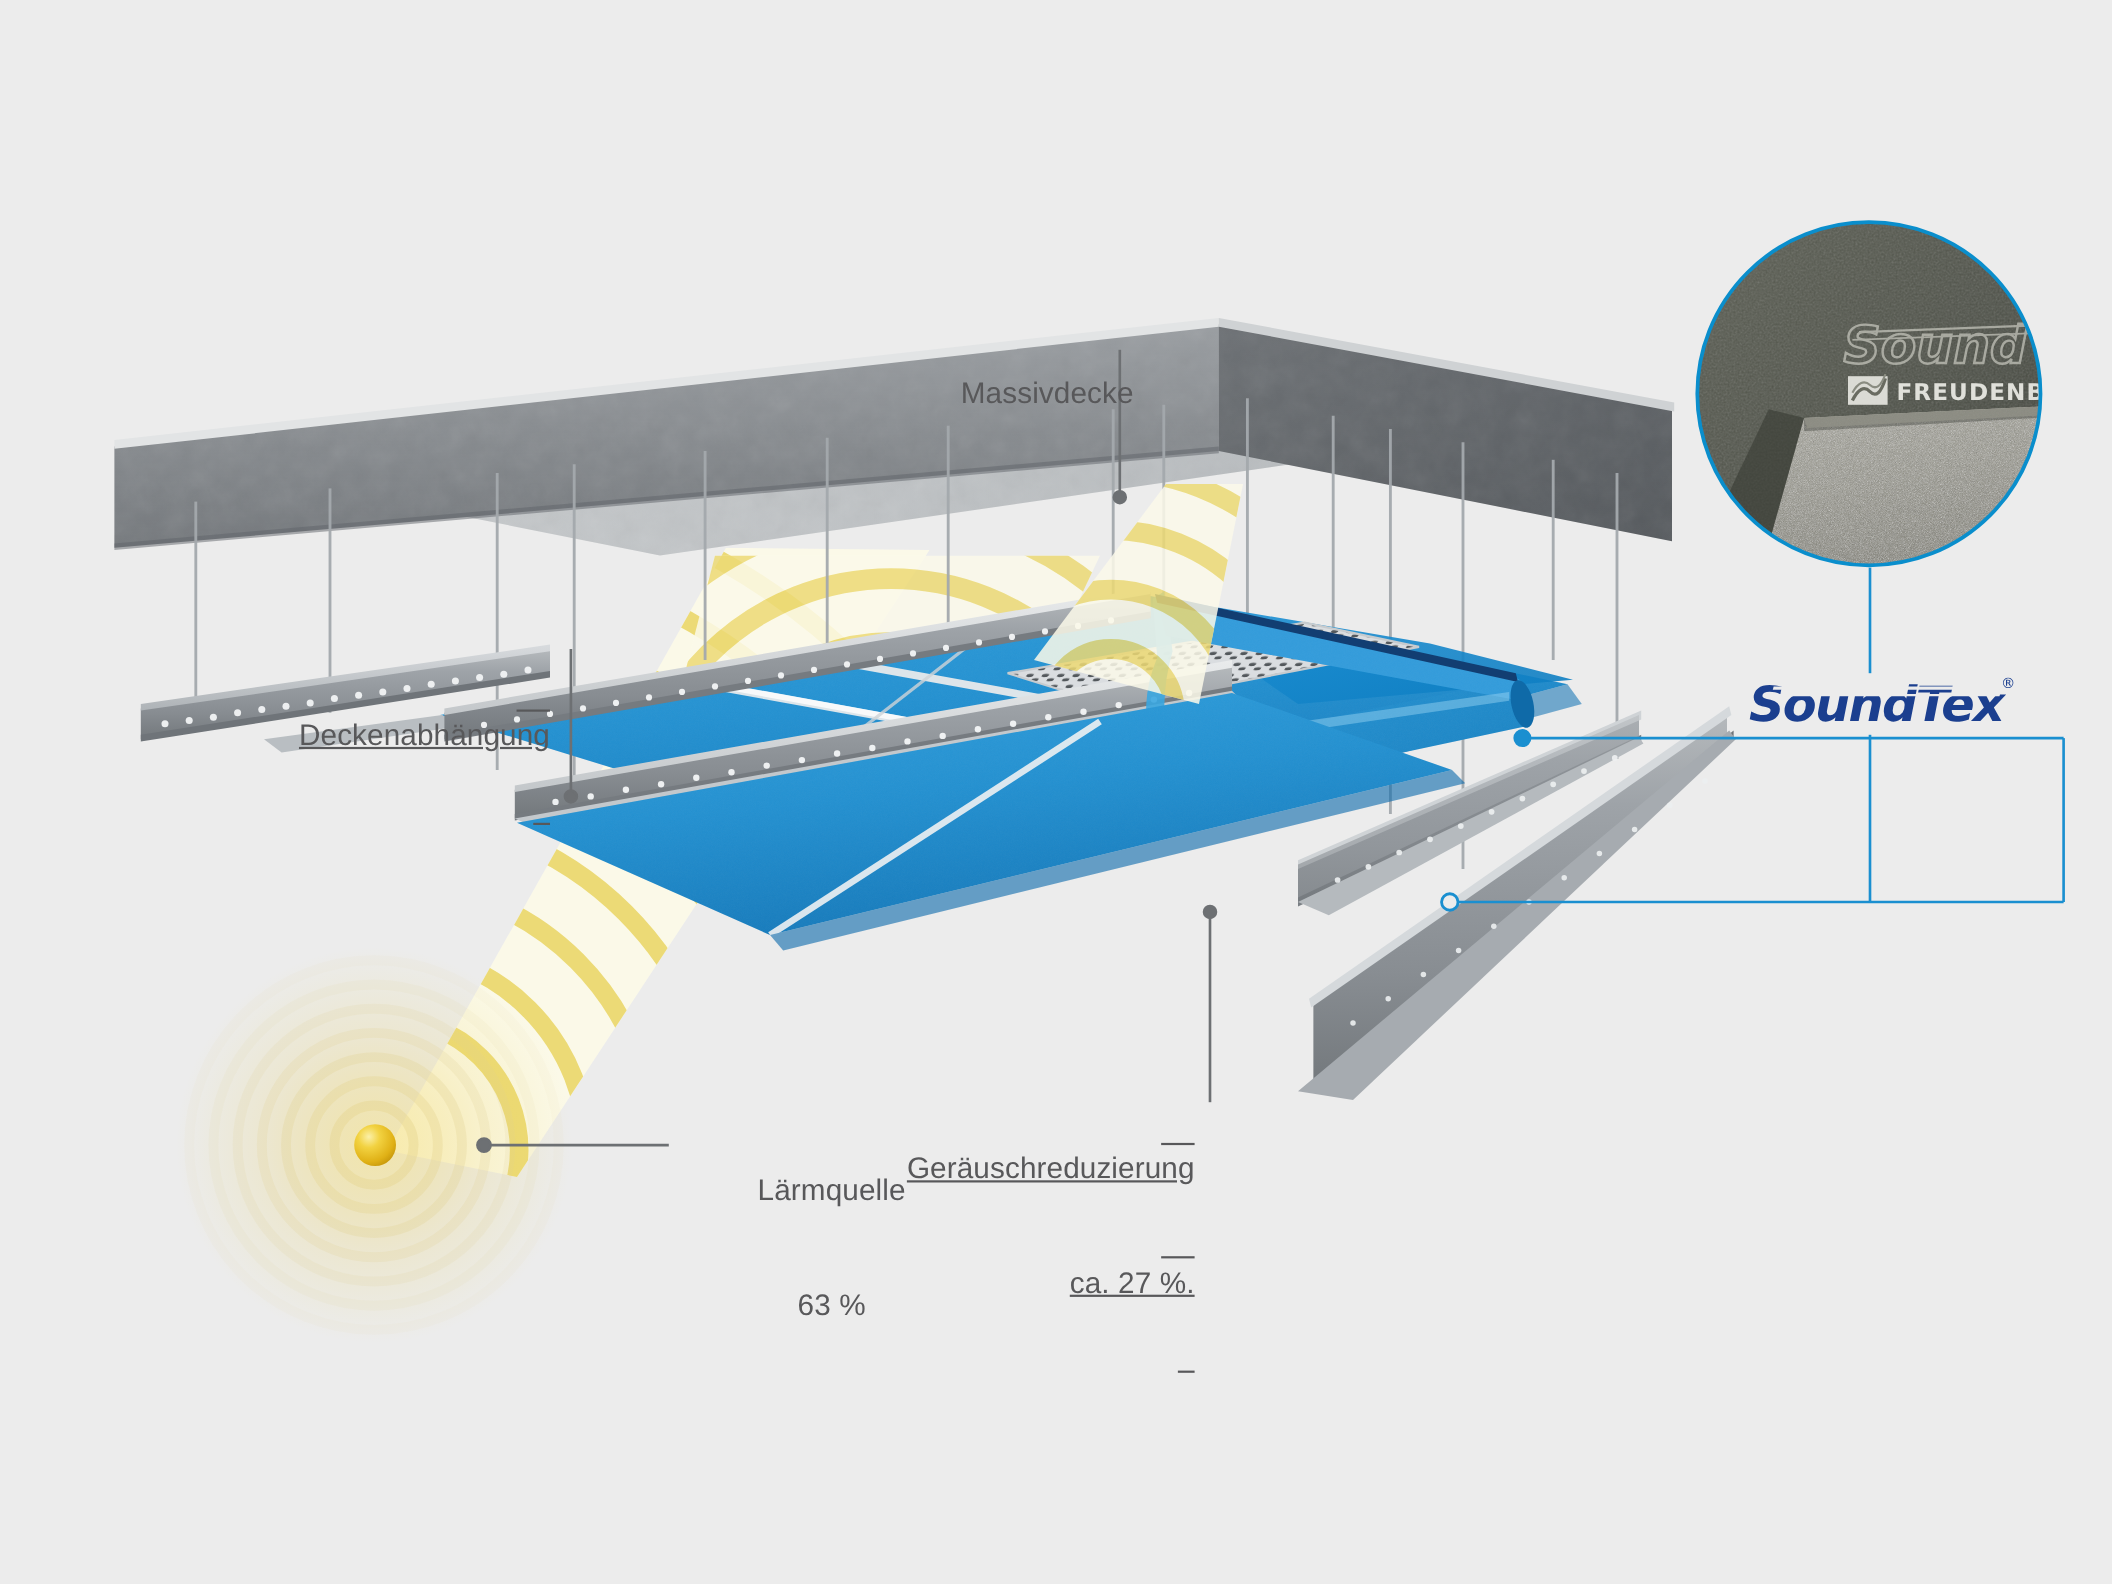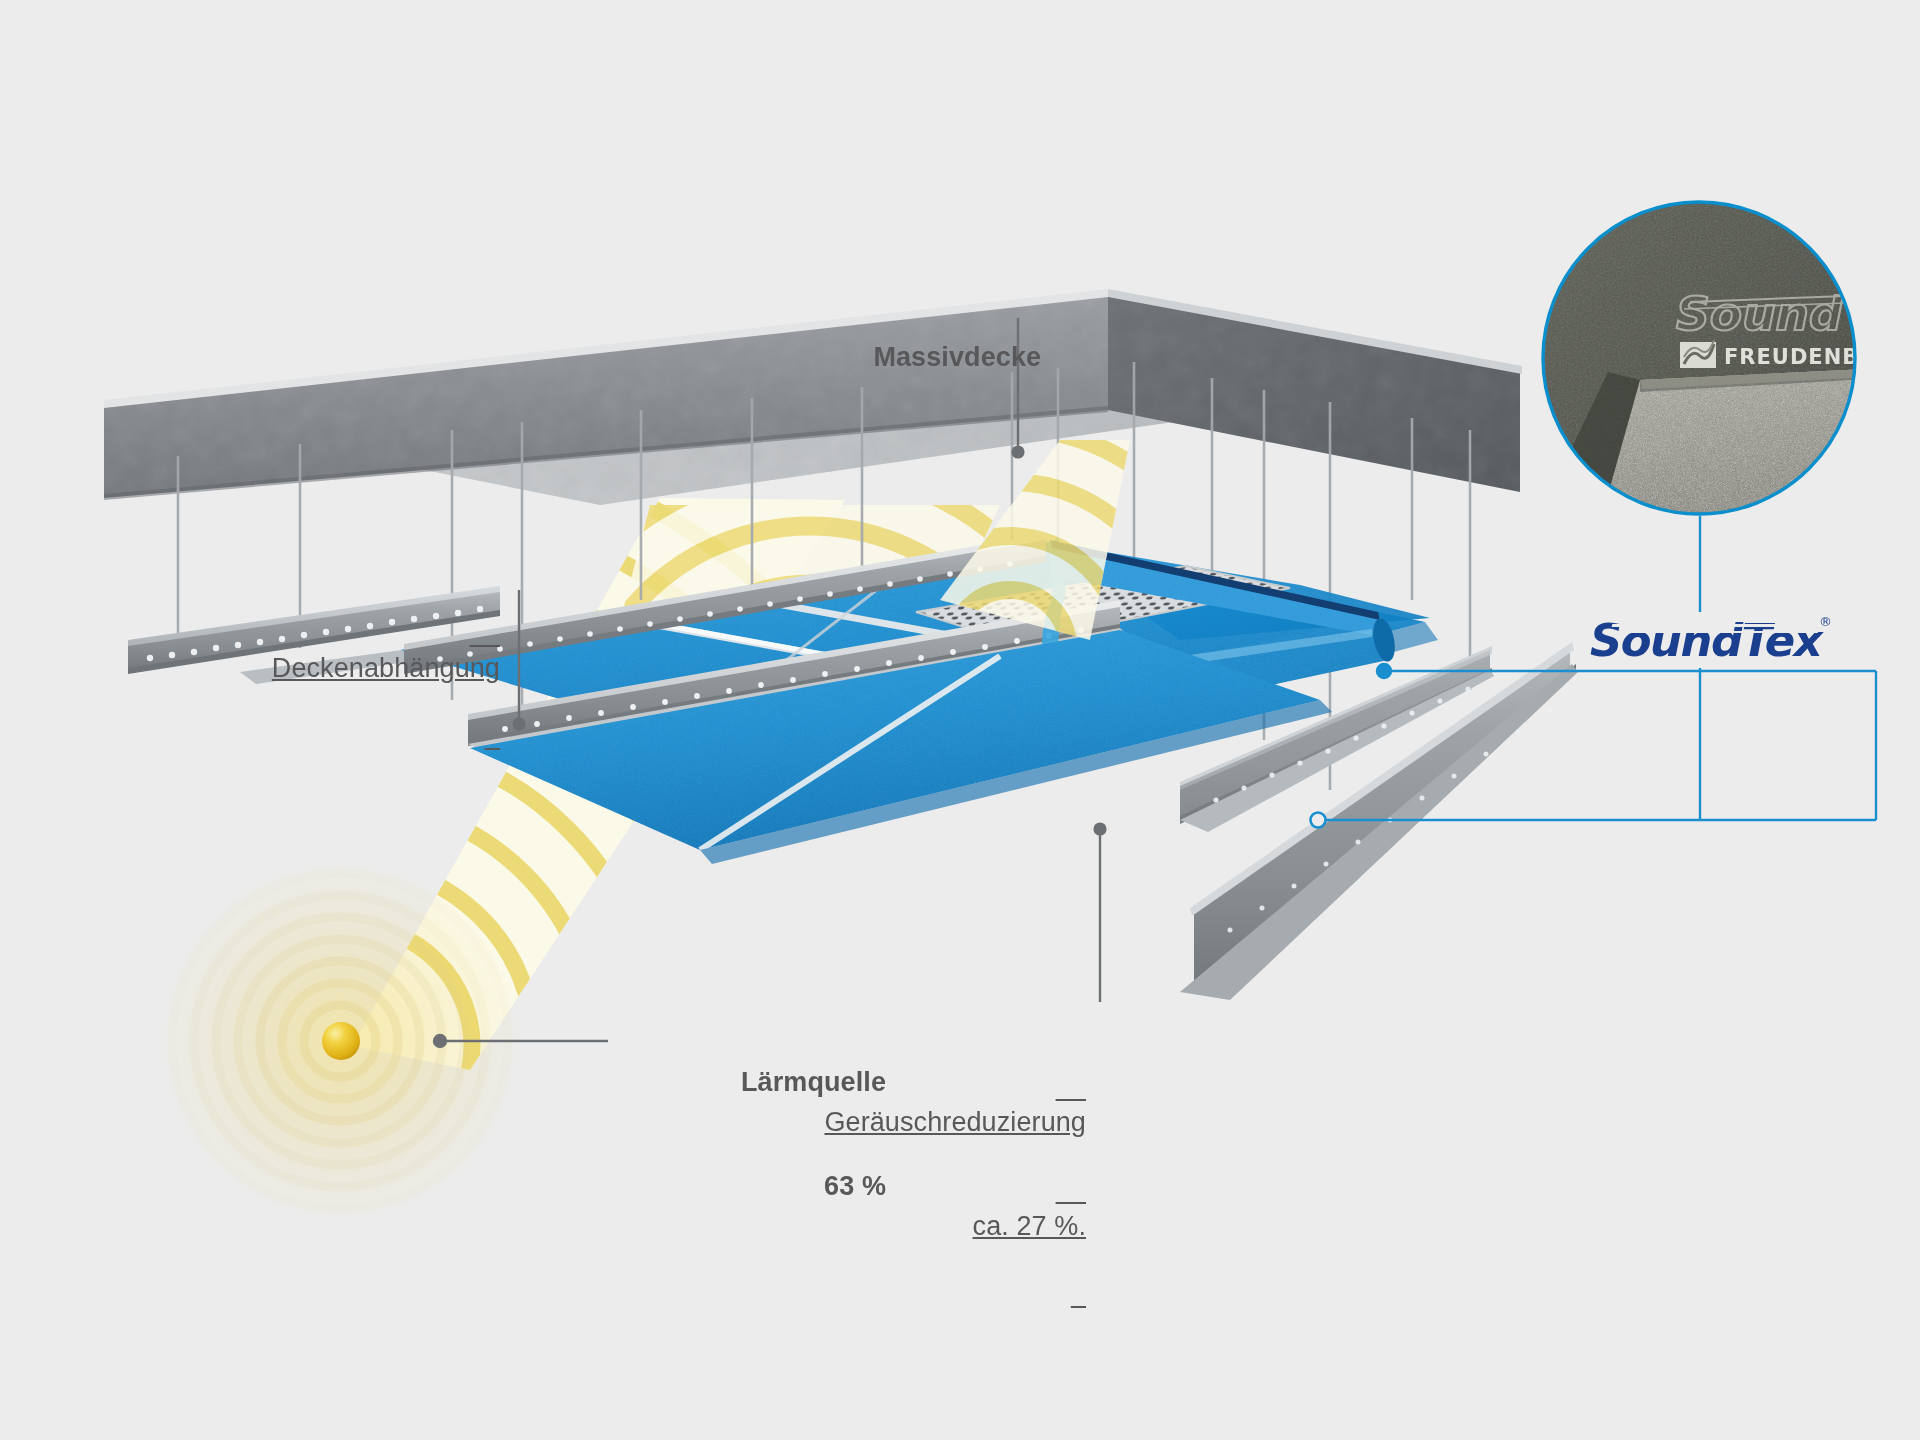--- a/index.html
+++ b/index.html
@@ -14,21 +14,21 @@
 
   .lbl{
     position:absolute;
     color:#58585a;
     font-size:27px;
     line-height:1.28;
     letter-spacing:.1px;
     white-space:pre;
   }
   .lbl.r{text-align:right;text-decoration:underline;}
-  .lbl.l{text-align:right;font-weight:bold;}
+  .lbl.l{text-align:center;}
 
   
   #soundtex{
     position:absolute;
     left:1590px;top:612px;
     width:240px;height:58px;text-decoration:underline;
   }
   #soundtex .wm{
     font-family:"DejaVu Sans", sans-serif;
     font-weight:bold;
@@ -540,21 +540,21 @@
 
   <div class="lbl r" style="left:180px;top:582px;width:320px;">
     <div>Deckenabhängung</div>
   </div>
 
   <div class="lbl l" style="left:626px;top:996px;width:260px;">
     <div>Lärmquelle</div>
     <div>63 %</div>
   </div>
 
-  <div class="lbl r" style="left:786px;top:1036px;width:300px;">
+  <div class="lbl r" style="left:786px;top:976px;width:300px;">
     <div>Geräuschreduzierung</div>
     <div>ca. 27 %.</div>
   </div>
 
   <div id="soundtex">
     <div class="wm">SoundTex</div>
     <div class="strike"></div>
     <div class="strike2"></div>
     <div class="reg">®</div>
   </div>

